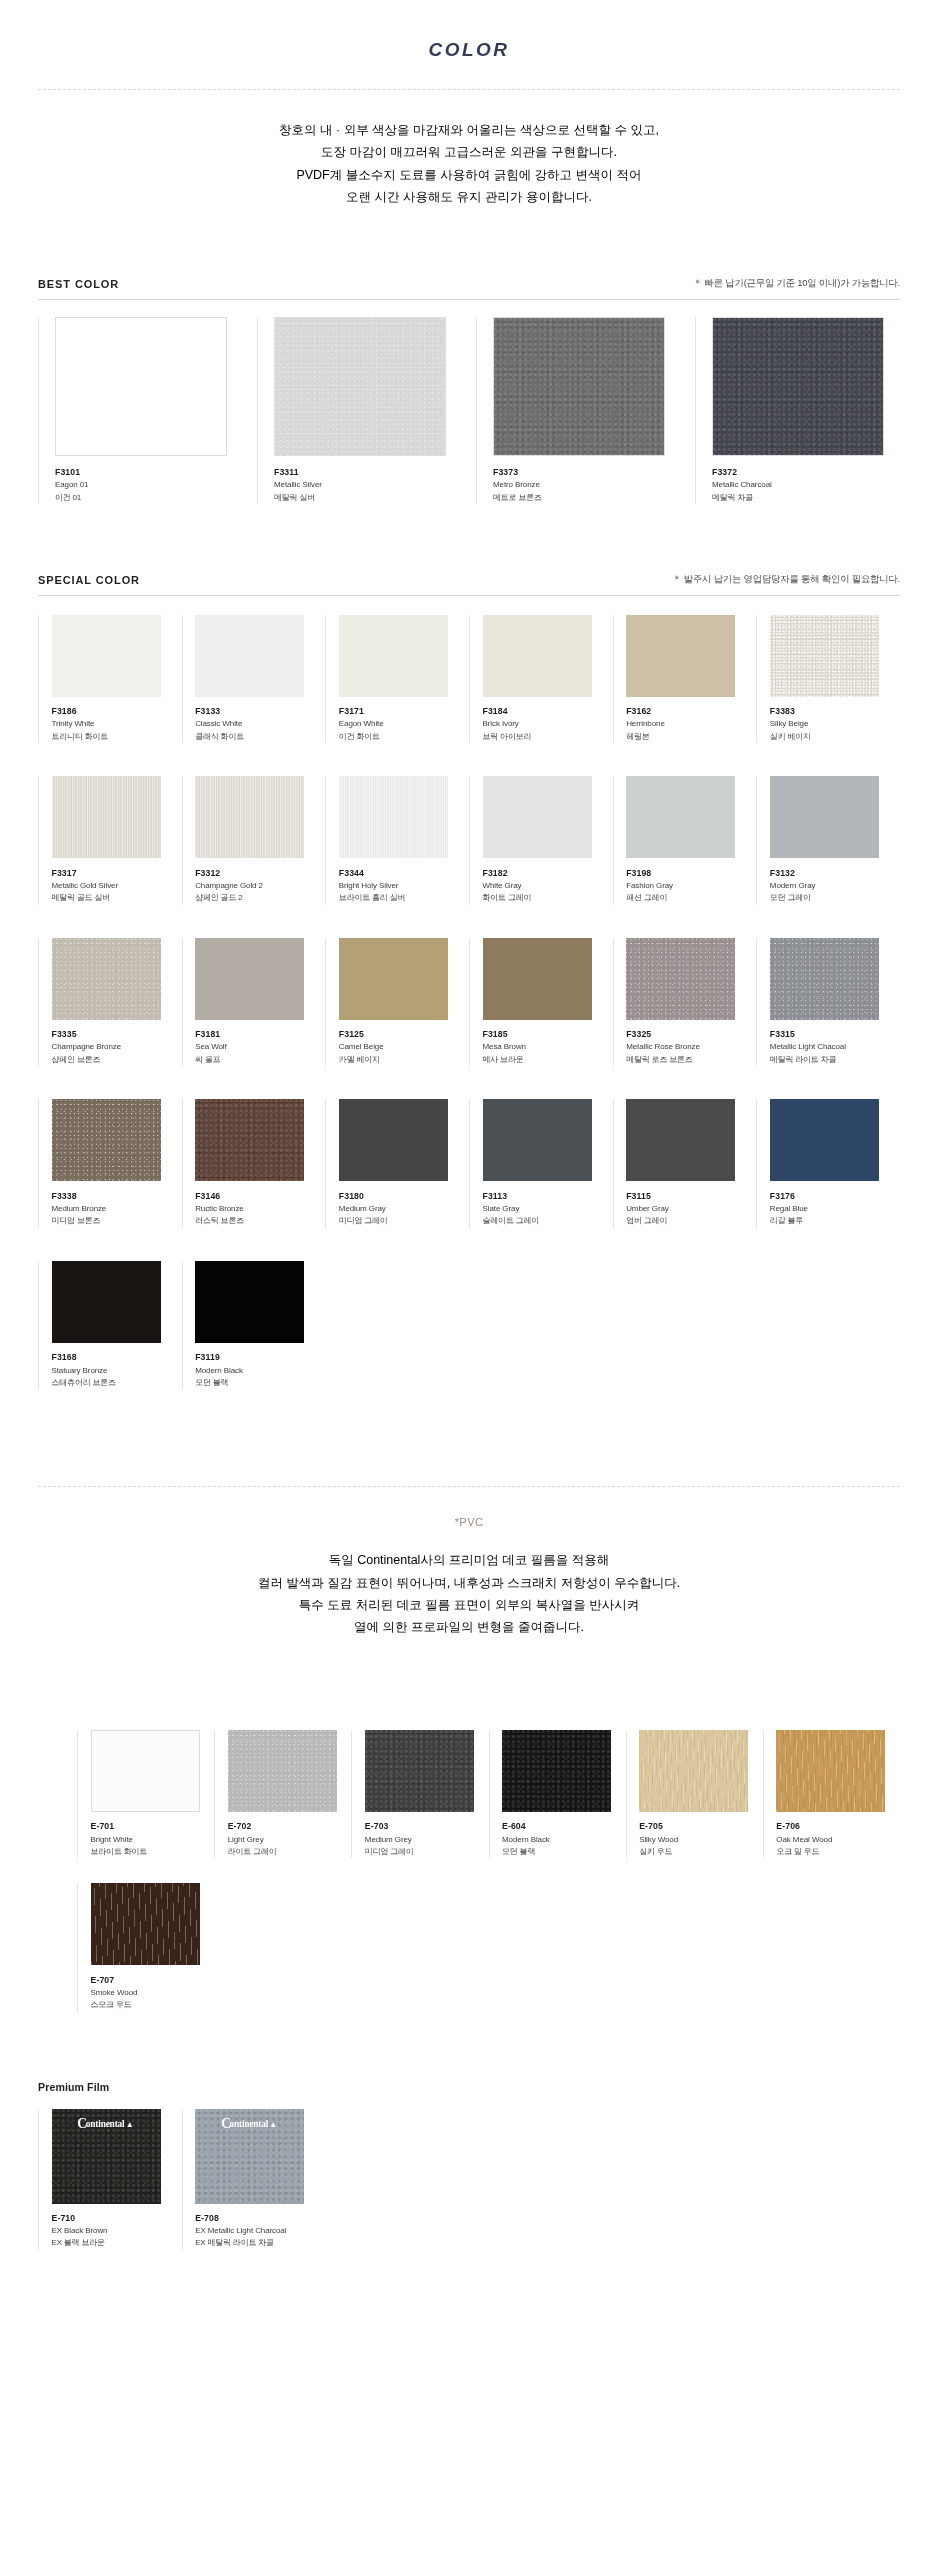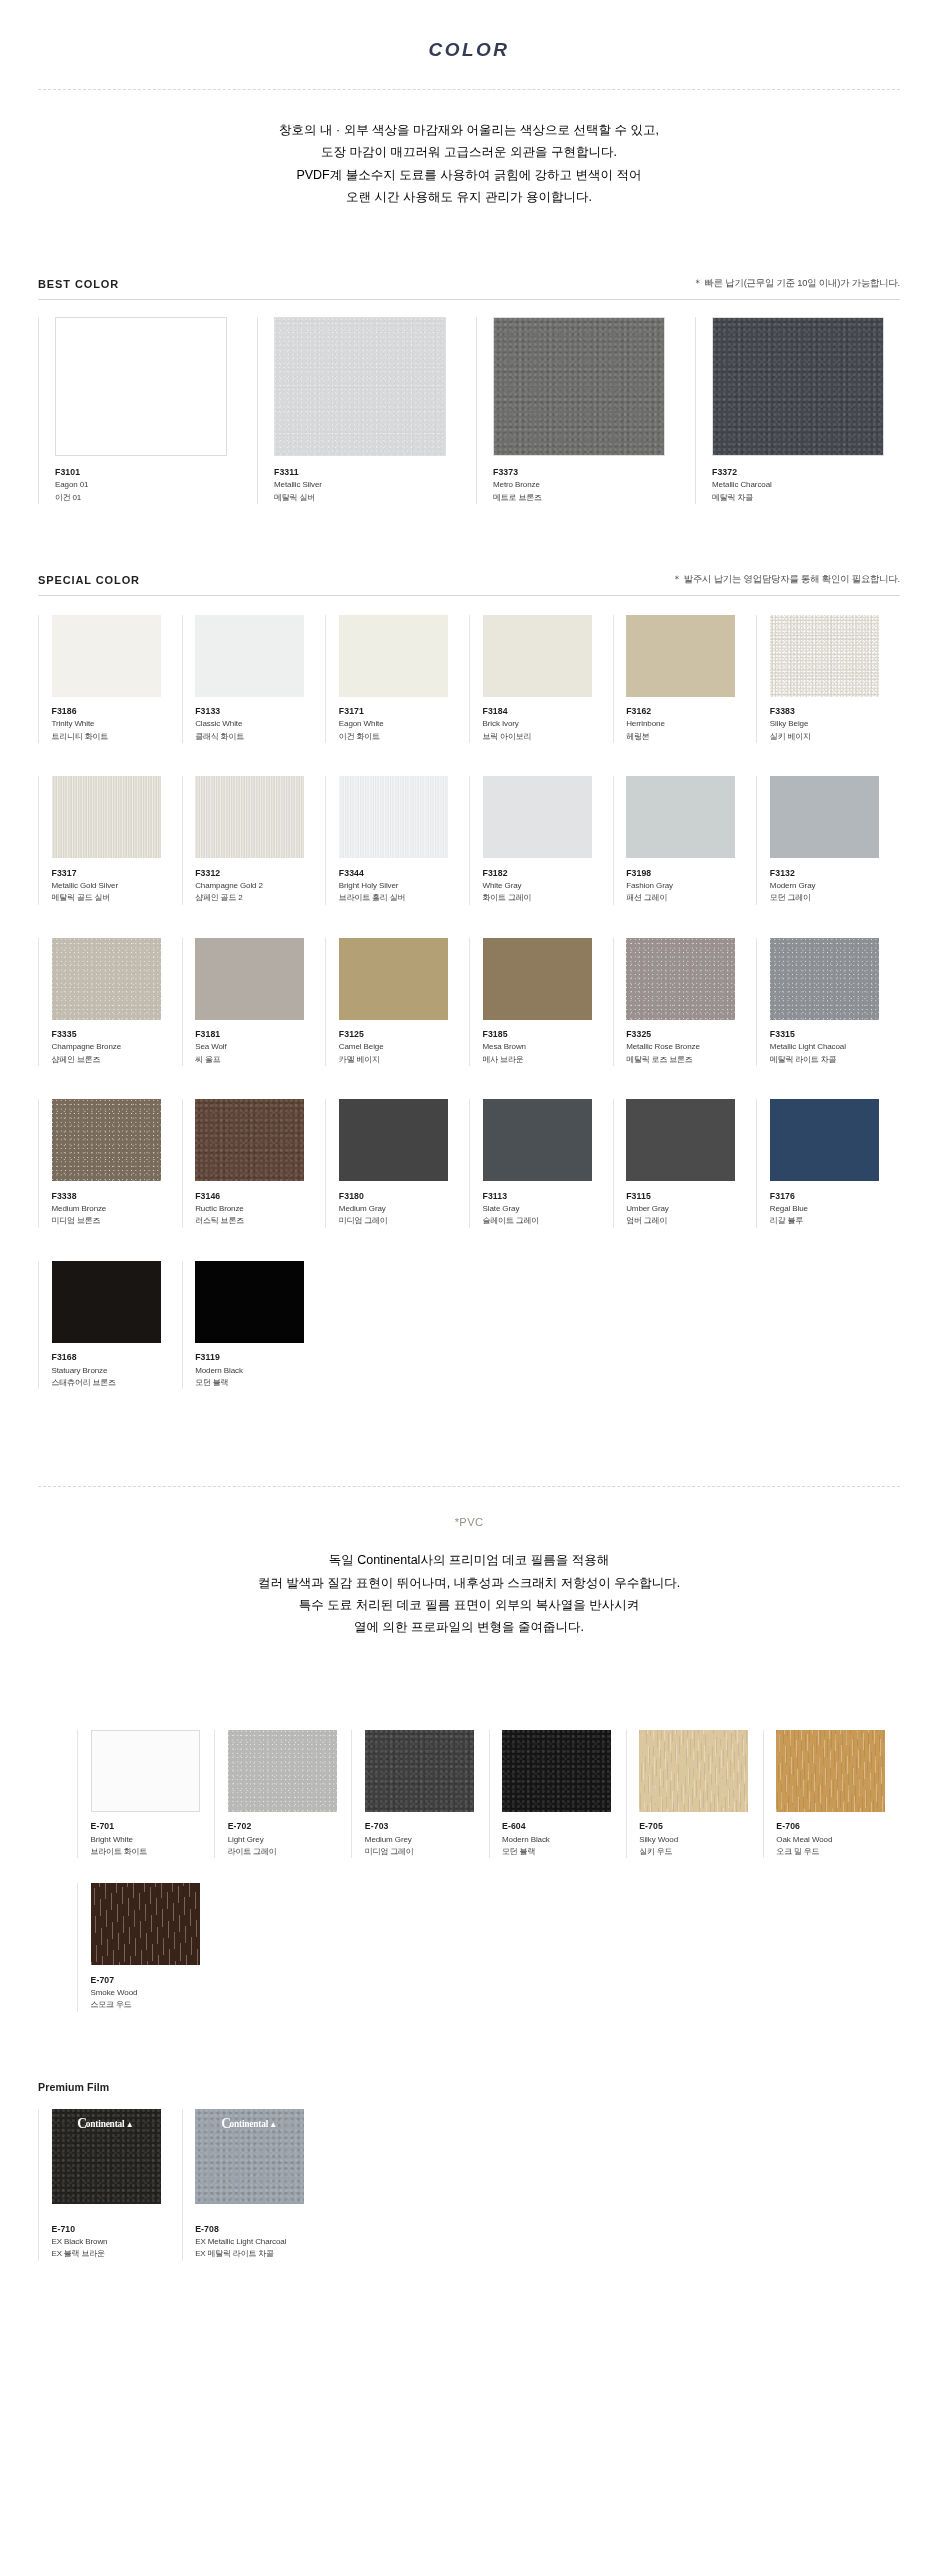--- a/index.html
+++ b/index.html
@@ -167,21 +167,21 @@
     white-space: nowrap;
     text-align: center;
   }
   .pf-logo .c-mark {
     display: inline-block;
     transform: scale(1.45);
     transform-origin: center;
     margin-right: 0.6px;
   }
   .pf-logo .horse { margin-left: 1.2px; font-size: 8px; }
-  .pf-meta { padding-top: 19px; }
+  .pf-meta { padding-top: 8px; }
 
   
   .code {
     font-size: 8.7px;
     font-weight: 700;
     color: #1c1c1c;
     letter-spacing: 0.1px;
     line-height: 1.5;
   }
   .name-en {

